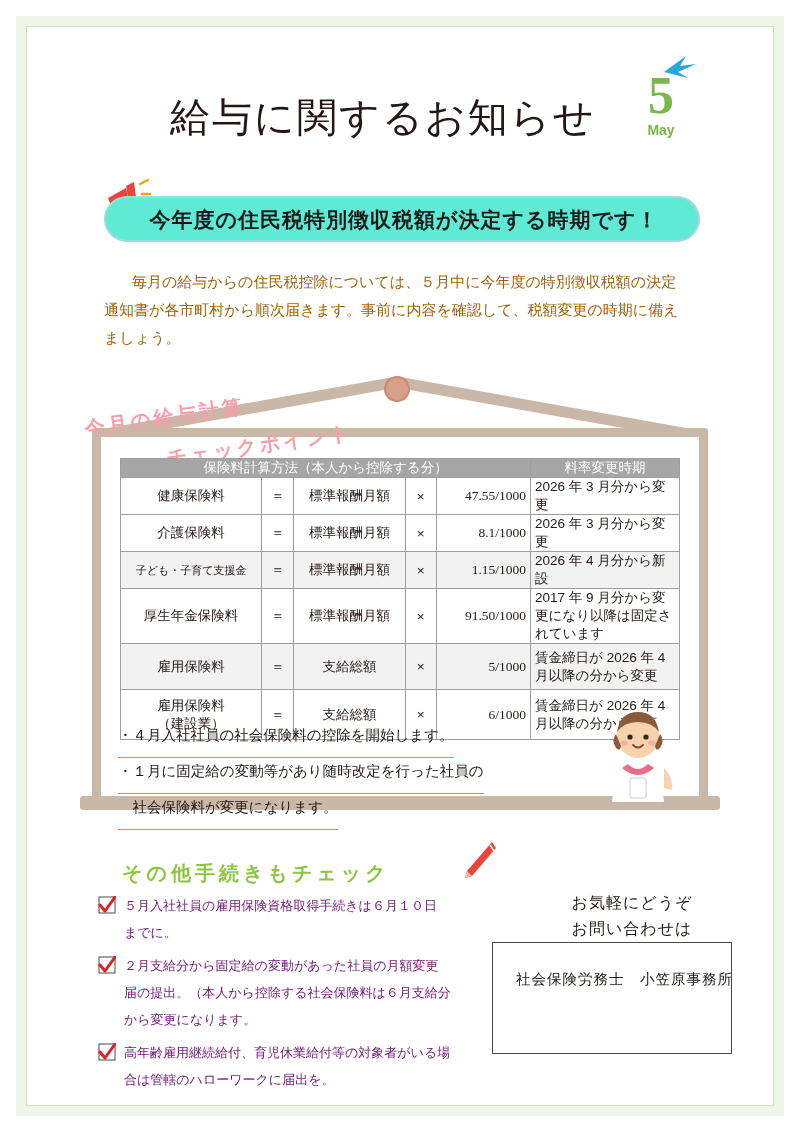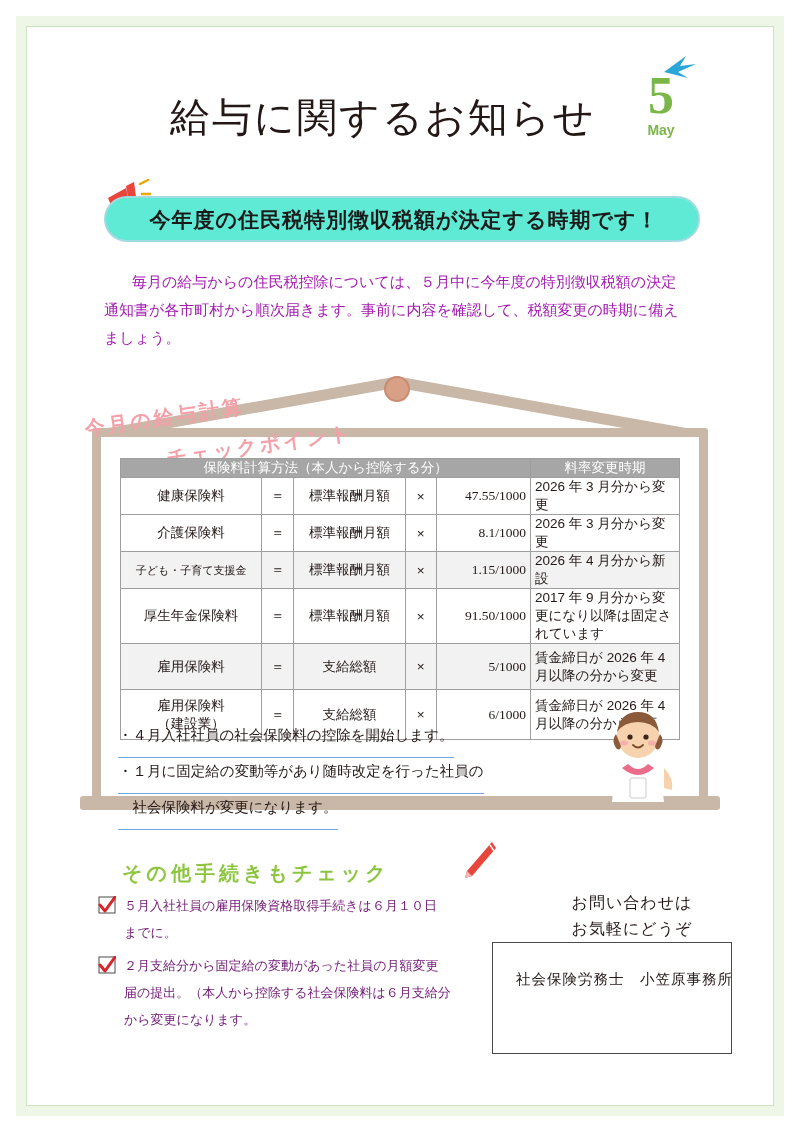--- a/index.html
+++ b/index.html
@@ -104,21 +104,21 @@
     width: 48px; height: 38px;
   }
 
   
   .intro {
     position: absolute;
     left: 104px; top: 268px;
     width: 600px;
     font-size: 15px;
     line-height: 28px;
-    color: #a21caf;
+    color: #a16207;
   }
   .intro p { margin: 0; }
   .indent { padding-left: 28px; }
 
   
   .board-wrap {
     position: absolute;
     left: 88px; top: 368px;
     width: 624px; height: 450px;
   }
@@ -457,25 +457,33 @@
     </div>
     <div class="check-item">
       <svg class="check-mark" viewBox="0 0 18 18">
         <rect x="1" y="1" width="16" height="16" fill="#ffffff" stroke="#4a4a4a" stroke-width="1"></rect>
         <path d="M2 9 L7 15 L17 1" stroke="#d9252a" stroke-width="3" fill="none" stroke-linecap="round" stroke-linejoin="round"></path>
       </svg>
       <div>２月支給分から固定給の変動があった社員の月額変更</div>
       <div>届の提出。（本人から控除する社会保険料は６月支給分</div>
       <div>から変更になります。</div>
     </div>
+    <div class="check-item">
+      <svg class="check-mark" viewBox="0 0 18 18">
+        <rect x="1" y="1" width="16" height="16" fill="#ffffff" stroke="#4a4a4a" stroke-width="1"></rect>
+        <path d="M2 9 L7 15 L17 1" stroke="#d9252a" stroke-width="3" fill="none" stroke-linecap="round" stroke-linejoin="round"></path>
+      </svg>
+      <div>高年齢雇用継続給付、育児休業給付等の対象者がいる場</div>
+      <div>合は管轄のハローワークに届出を。</div>
+    </div>
   </div>
 
   <div class="contact-head">
+    <div>お気軽にどうぞ</div>
     <div>お問い合わせは</div>
-    <div>お気軽にどうぞ</div>
   </div>
   <div class="contact-box">
     <div class="contact-box-inner">
       <div>社会保険労務士　小笠原事務所</div>
     </div>
   </div>
 
 </div>
 
 </body></html>

